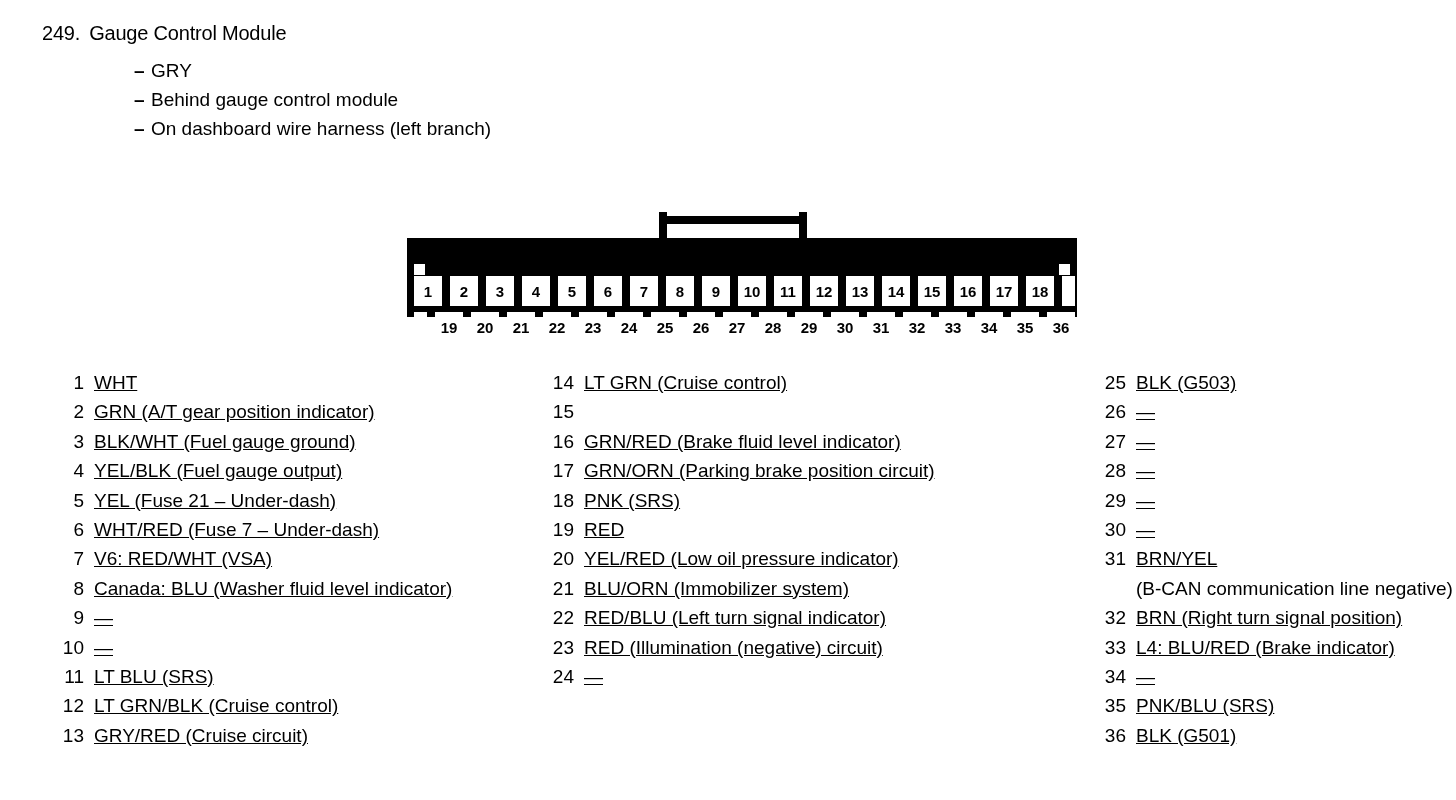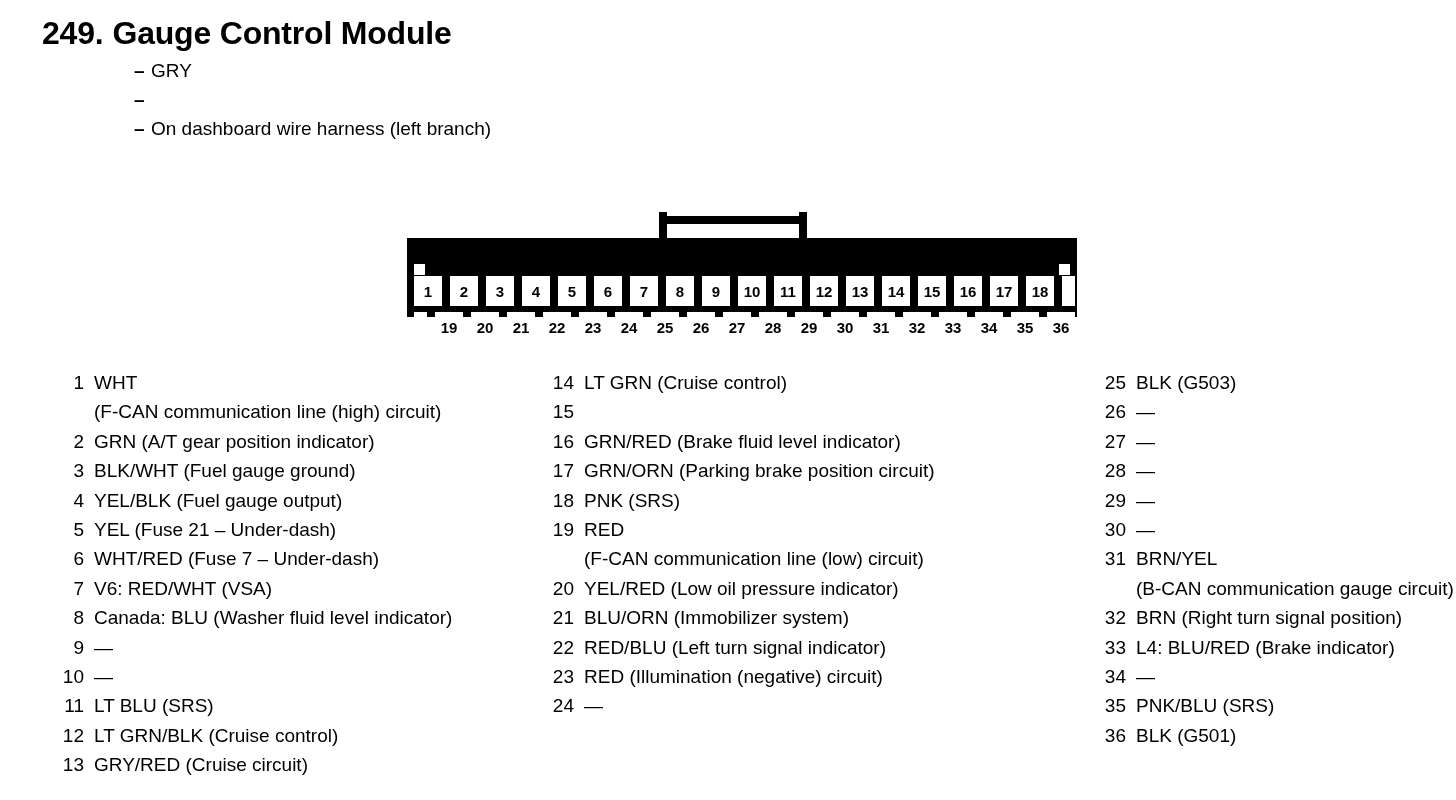--- a/index.html
+++ b/index.html
@@ -17,22 +17,22 @@
     overflow: hidden;
   }
 
   
   #header-block {
     position: absolute;
     left: 42px;
     top: 14px;
   }
   #page-title {
-    font-size: 32px;
-    font-weight: bold;
+    font-size: 20px;
+    font-weight: normal;
     letter-spacing: -0.2px;
     line-height: 38px;
     white-space: nowrap;
   }
   #title-number { margin-right: 9px; }
 
   #descriptor-list {
     margin-top: 4px;
     padding-left: 92px;
   }
@@ -163,37 +163,38 @@
   }
   .legend-number {
     flex: 0 0 26px;
     width: 26px;
     text-align: right;
     margin-right: 10px;
   }
   .legend-text-wrap {
     flex: 1 1 auto;
   }
-  .legend-text { display: block; }
+  .legend-text { display: block; text-decoration: underline; }
   .legend-text-cont { display: block; }
 </style>
 </head>
 <body>
 
 <div id="header-block">
   <div id="page-title">
     <span id="title-number">249.</span><span>Gauge Control Module</span>
   </div>
   <div id="descriptor-list">
       <div class="descriptor-row">
         <span class="descriptor-dash">–</span>
         <span>GRY</span>
       </div>
       <div class="descriptor-row">
         <span class="descriptor-dash">–</span>
+        <span>Behind gauge control module</span>
       </div>
       <div class="descriptor-row">
         <span class="descriptor-dash">–</span>
         <span>On dashboard wire harness (left branch)</span>
       </div>
     </div>
 </div>
 
 <div id="connector-diagram">
 
@@ -256,21 +257,20 @@
       </div>
   </div>
 </div>
 
 <div id="pin-legend">
   <div id="legend-column-1" class="legend-column">
       <div class="legend-entry">
         <span class="legend-number">1</span>
         <span class="legend-text-wrap">
           <span class="legend-text">WHT</span>
-          <span class="legend-text-cont">(F-CAN communication line (high) circuit)</span>
         </span>
       </div>
       <div class="legend-entry">
         <span class="legend-number">2</span>
         <span class="legend-text-wrap">
           <span class="legend-text">GRN (A/T gear position indicator)</span>
         </span>
       </div>
       <div class="legend-entry">
         <span class="legend-number">3</span>
@@ -366,21 +366,20 @@
       <div class="legend-entry">
         <span class="legend-number">18</span>
         <span class="legend-text-wrap">
           <span class="legend-text">PNK (SRS)</span>
         </span>
       </div>
       <div class="legend-entry">
         <span class="legend-number">19</span>
         <span class="legend-text-wrap">
           <span class="legend-text">RED</span>
-          <span class="legend-text-cont">(F-CAN communication line (low) circuit)</span>
         </span>
       </div>
       <div class="legend-entry">
         <span class="legend-number">20</span>
         <span class="legend-text-wrap">
           <span class="legend-text">YEL/RED (Low oil pressure indicator)</span>
         </span>
       </div>
       <div class="legend-entry">
         <span class="legend-number">21</span>
@@ -441,21 +440,21 @@
       <div class="legend-entry">
         <span class="legend-number">30</span>
         <span class="legend-text-wrap">
           <span class="legend-text">—</span>
         </span>
       </div>
       <div class="legend-entry">
         <span class="legend-number">31</span>
         <span class="legend-text-wrap">
           <span class="legend-text">BRN/YEL</span>
-          <span class="legend-text-cont">(B-CAN communication gauge circuit)</span>
+          <span class="legend-text-cont">(B-CAN communication line negative)</span>
         </span>
       </div>
       <div class="legend-entry">
         <span class="legend-number">32</span>
         <span class="legend-text-wrap">
           <span class="legend-text">BRN (Right turn signal position)</span>
         </span>
       </div>
       <div class="legend-entry">
         <span class="legend-number">33</span>

